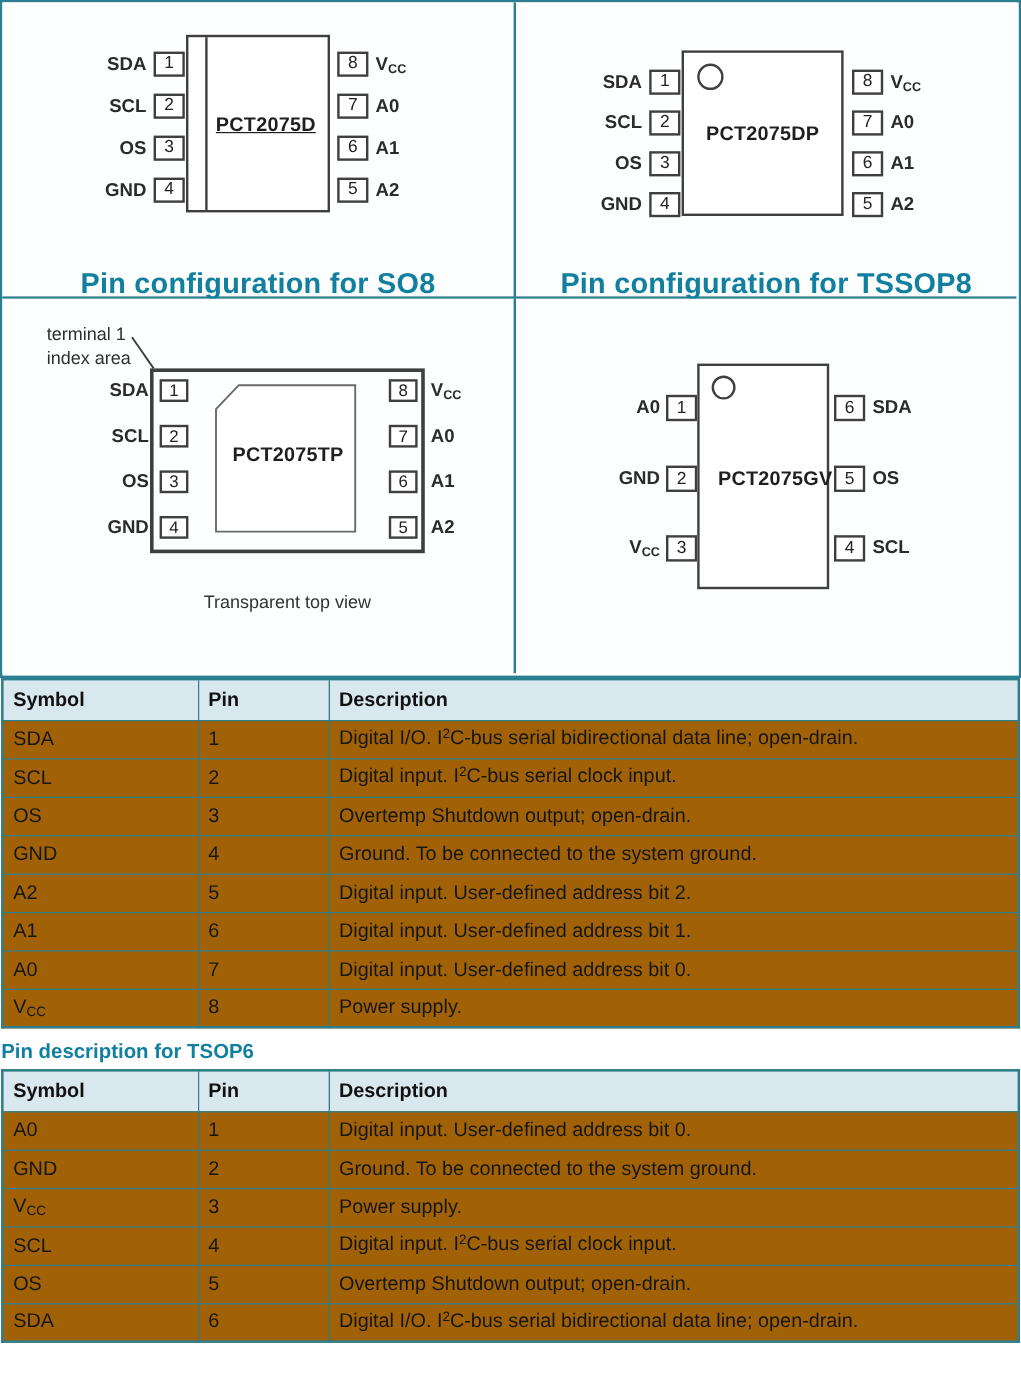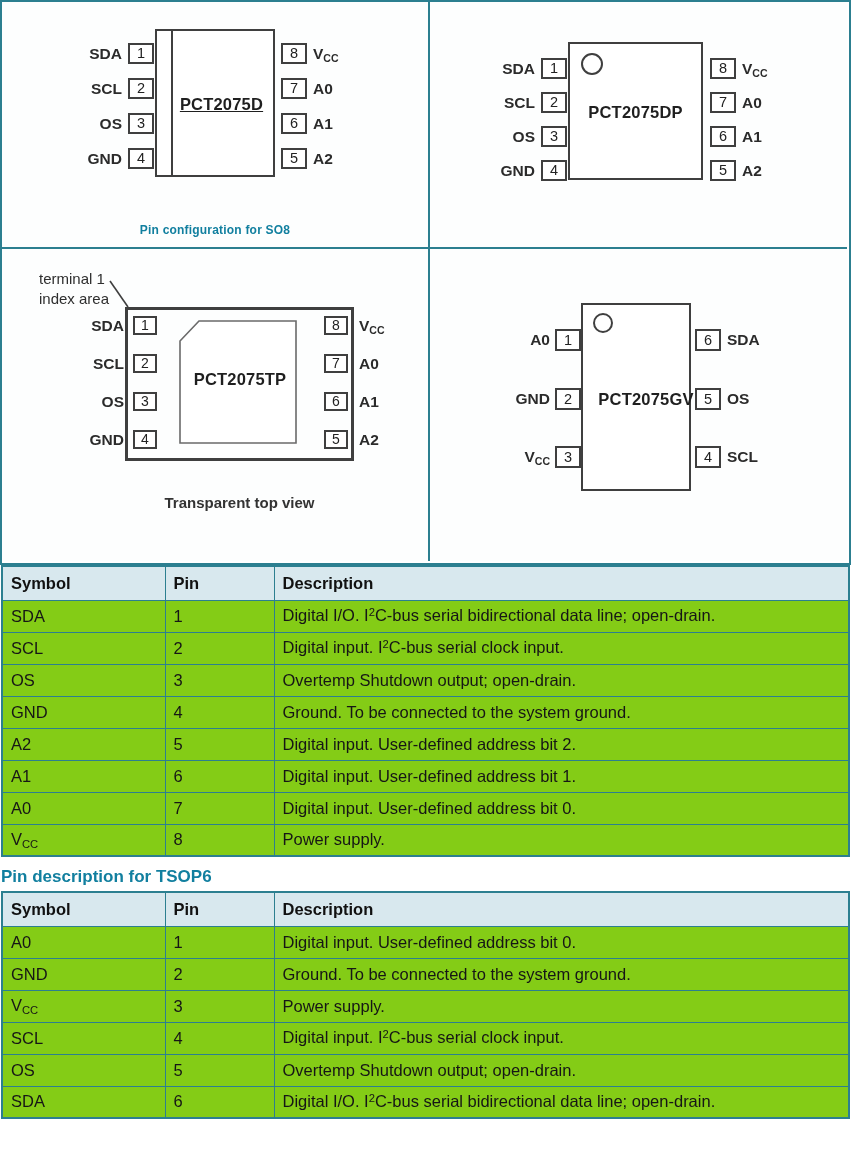--- a/index.html
+++ b/index.html
@@ -46,42 +46,42 @@
   .plabel {
     position:absolute; font-weight:bold; font-size:15.5px; color:#2b2b2b;
     height:21px; line-height:21px; white-space:nowrap;
   }
   .plabel.r { text-align:right; }
   .plabel.l { text-align:left; }
   .plabel.sm { height:19px; line-height:19px; }
   .plabel.t6 { height:22px; line-height:22px; }
   .fig-caption {
     position:absolute; left:0; right:0; text-align:center;
-    font-weight:bold; font-size:12px; color:#117f9f; letter-spacing:0.2px;
+    font-weight:bold; font-size:24px; color:#117f9f; letter-spacing:0.2px;
   }
   .anno {
     position:absolute; font-size:15px; color:#2f2f2f; white-space:nowrap;
   }
   .note {
-    position:absolute; text-align:center; font-size:15px; font-weight:700; color:#333;
+    position:absolute; text-align:center; font-size:15px; font-weight:400; color:#333;
   }
   svg.overlay { position:absolute; left:0; top:0; pointer-events:none; }
 
   .sub { font-size:0.68em; vertical-align:-0.25em; }
   .sup { font-size:0.68em; vertical-align:0.45em; }
 
   
   .section-title {
     margin:12px 0 4px 1px;
     font-weight:bold; font-size:17px; color:#117f9f;
   }
   table.pin-table {
     width:849px; margin-left:1px;
     border-collapse:collapse; table-layout:fixed;
-    background:#84cc16;
+    background:#a16207;
     border:2px solid #2c7f90;
   }
   table.pin-table th, table.pin-table td {
     border:1.5px solid #2c7f90;
     padding:2px 8px 2px 8px;
     text-align:left; vertical-align:middle;
     font-size:16.5px;
   }
   table.pin-table th {
     background:#d8e8ee; font-weight:bold; height:34px; color:#111;
@@ -140,20 +140,21 @@
 
       <div class="pbox" style="left:280px;top:56px;">8</div>
       <div class="plabel l" style="left:312px;top:56px;width:90px;"><span>V</span><span class="sub">CC</span></div>
       <div class="pbox" style="left:280px;top:90px;">7</div>
       <div class="plabel l" style="left:312px;top:90px;width:90px;"><span>A0</span></div>
       <div class="pbox" style="left:280px;top:124px;">6</div>
       <div class="plabel l" style="left:312px;top:124px;width:90px;"><span>A1</span></div>
       <div class="pbox" style="left:280px;top:158px;">5</div>
       <div class="plabel l" style="left:312px;top:158px;width:90px;"><span>A2</span></div>
 
+      <div class="fig-caption" style="top:221px;">Pin configuration for TSSOP8</div>
     </div>
 
     <div class="quad br-r">
       <div class="anno" style="left:37px;top:21px;">terminal 1</div>
       <div class="anno" style="left:37px;top:41px;">index area</div>
       <svg class="overlay" width="428" height="312">
         <line x1="108" y1="32" x2="126" y2="58" stroke="#3f3f3f" stroke-width="1.6"></line>
         <polygon points="178,92 197,72 294,72 294,194 178,194" fill="#ffffff" stroke="#6a6a6a" stroke-width="1.6"></polygon>
       </svg>
       <div class="chipbody" style="left:123px;top:58px;width:229px;height:154px;border-width:3px;background:transparent;"></div>

